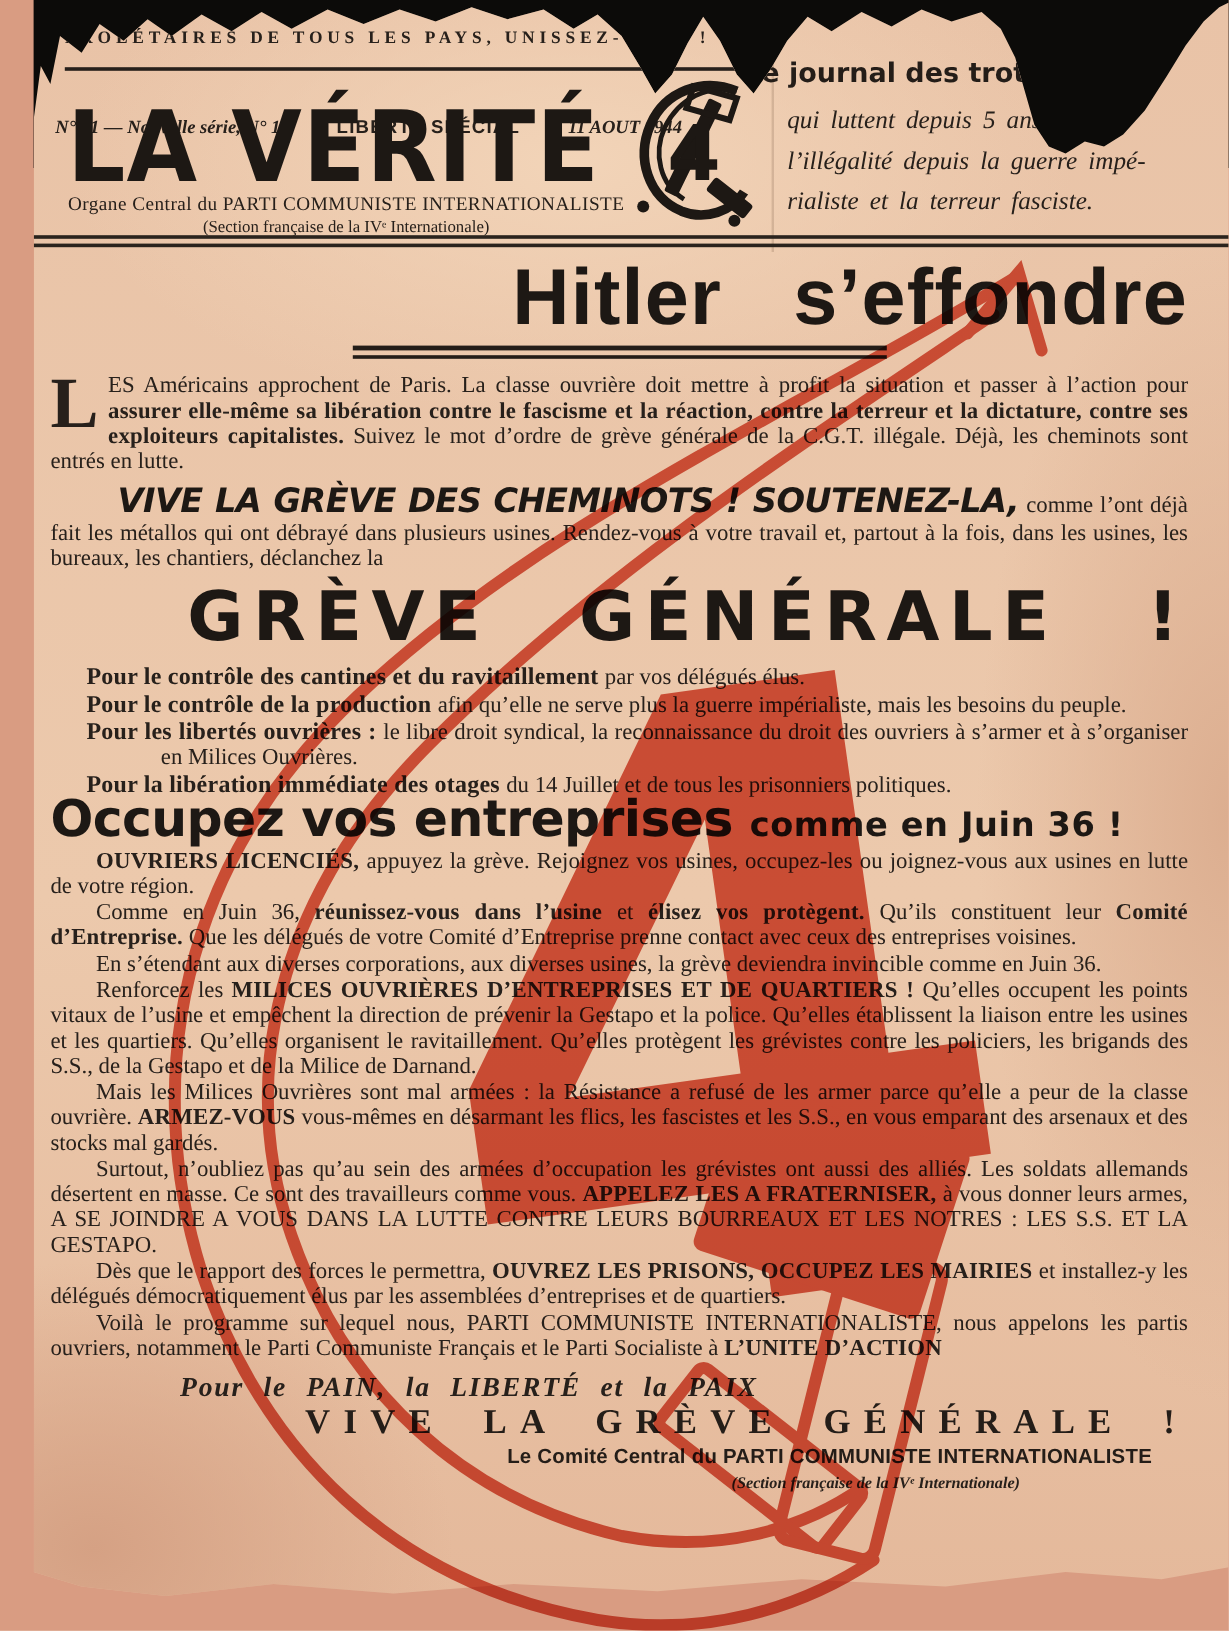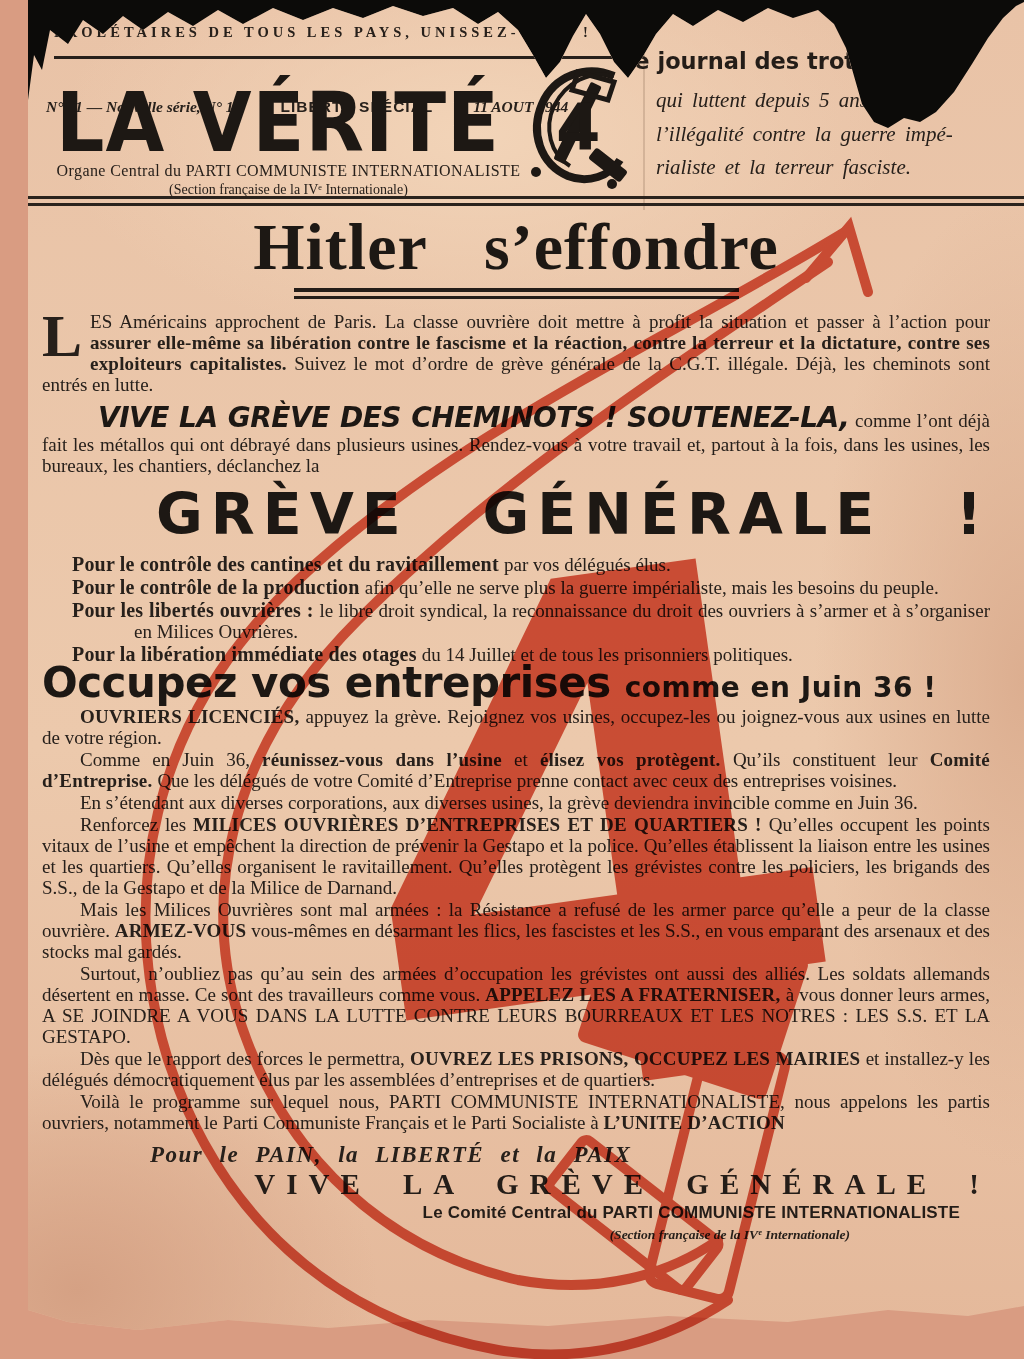--- a/index.html
+++ b/index.html
@@ -30,21 +30,21 @@
   .masthead-title{position:absolute;left:28px;top:74px;font-family:"DejaVu Sans",sans-serif;font-weight:800;font-size:76px;letter-spacing:1px;color:#1d1814;transform:scaleY(1.08);transform-origin:top left;white-space:nowrap;}
   .logo{position:absolute;left:498px;top:62px;width:110px;height:132px;}
   .organ-line{position:absolute;left:8px;top:162px;width:505px;text-align:center;font-size:16px;letter-spacing:.4px;white-space:nowrap;}
   .section-line{position:absolute;left:8px;top:182px;width:505px;text-align:center;font-size:14px;}
   .tagline{position:absolute;left:592px;top:48px;width:392px;}
   .tagline-lead{font-family:"DejaVu Sans",sans-serif;font-weight:bold;font-size:22.5px;color:#241d18;}
   .tagline-lines{margin-top:10px;padding-left:36px;font-style:italic;font-size:21px;line-height:33.5px;word-spacing:4px;}
   .rule-double{position:absolute;left:0;top:196px;width:996px;height:4px;border-top:3px solid #2a231d;border-bottom:3px solid #2a231d;}
   
   .content{position:absolute;left:14px;top:212px;width:948px;text-align:justify;font-size:19px;line-height:21px;}
-  .main-headline{font-family:Liberation Serif, serif;font-weight:800;font-size:66px;line-height:70px;letter-spacing:1px;word-spacing:40px;text-align:center;color:#1d1814;}
+  .main-headline{font-family:Liberation Sans, sans-serif;font-weight:800;font-size:66px;line-height:70px;letter-spacing:1px;word-spacing:40px;text-align:right;color:#1d1814;}
   .headline-underline{width:445px;height:4px;margin:6px auto 12px auto;border-top:4px solid #241d18;border-bottom:3px solid #241d18;}
   .intro{margin-bottom:3px;}
   .drop-cap{float:left;font-size:60px;line-height:46px;font-weight:bold;margin:2px 8px 0 0;}
   .brun{font-weight:bold;letter-spacing:.2px;}
   .cheminots{margin:6px 0 0 0;}
   .cheminots-lead{font-family:"DejaVu Sans",sans-serif;font-weight:800;font-size:28px;line-height:33px;letter-spacing:-0.5px;color:#1d1814;padding-left:56px;font-style:italic;}
   .greve-generale{font-family:"DejaVu Sans",sans-serif;font-weight:800;font-size:57px;line-height:60px;letter-spacing:8px;word-spacing:46px;text-align:right;color:#1d1814;margin:8px 0 10px 0;}
   .demand{margin:0 0 2px 92px;text-indent:-62px;}
   .demand .brun{font-size:20px;}
   .occupez{margin:7px 0 5px 0;white-space:nowrap;}
@@ -89,21 +89,21 @@
     <circle cx="86" cy="122" r="5" fill="#1d1814"></circle>
   </svg>
 
   <div class="organ-line">Organe Central du PARTI COMMUNISTE INTERNATIONALISTE</div>
   <div class="section-line">(Section française de la IVᵉ Internationale)</div>
 
   <div class="tagline">
     <div class="tagline-lead">Le journal des trotskystes</div>
     <div class="tagline-lines">
       <div>qui luttent depuis 5 ans dans</div>
-      <div>l’illégalité contre la guerre impé-</div>
+      <div>l’illégalité depuis la guerre impé-</div>
       <div>rialiste et la terreur fasciste.</div>
     </div>
   </div>
 
   <div class="rule-double"></div>
 
   <div class="content">
     <div class="main-headline">Hitler s’effondre</div>
     <div class="headline-underline"></div>
 

